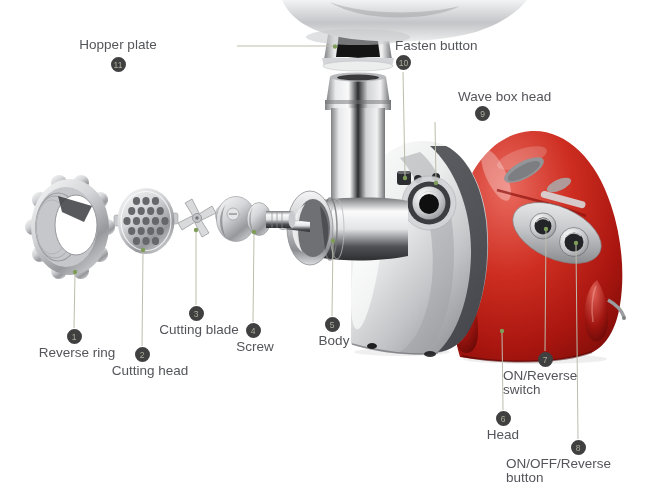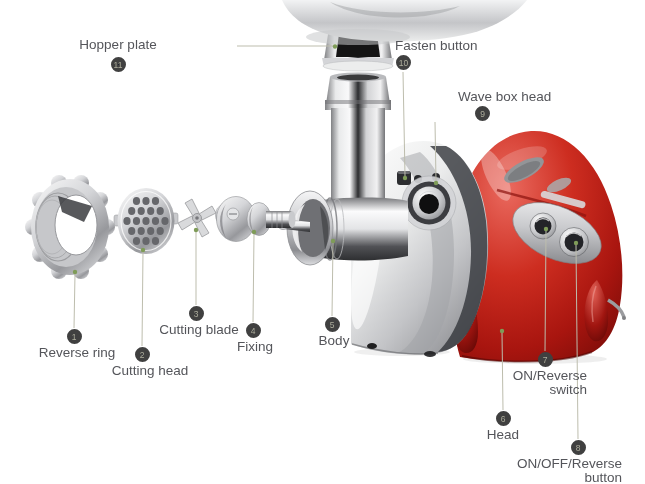--- a/index.html
+++ b/index.html
@@ -11,21 +11,21 @@
   .label{position:absolute;display:flex;color:#54555a;font-size:13.5px;line-height:14px;}
   .col{flex-direction:column;align-items:center;gap:2px;}
   .colL{flex-direction:column;align-items:flex-start;gap:2px;}
   .row{flex-direction:column;align-items:center;gap:5px;justify-content:flex-end;}
   .badge{
     flex:0 0 auto;width:15px;height:15px;box-sizing:border-box;background:#0f172a;
     border:7px solid #404040;border-radius:50%;color:#adad9c;font-size:8.5px;
     display:flex;align-items:center;justify-content:center;
   }
   .txt{white-space:nowrap;}
-  .wrap{white-space:normal;text-align:right;}
+  .wrap{white-space:normal;text-align:left;}
   
   .lbl-hopper   {top:38px;left:0;width:236px;}
   .lbl-fasten   {top:39px;left:395px;}
   .lbl-fasten .badge{margin-left:1px;}
   .lbl-wave     {top:90px;left:410px;margin-left:48px;}
   .lbl-wave .badge{margin-left:17px;}
   .lbl-fixing   {top:329px;left:37px;width:80px;}
   .lbl-fixing .badge{position:relative;left:-3px;}
   .lbl-cutplate {top:347px;left:110px;width:80px;}
   .lbl-cutplate .badge{position:relative;left:-8px;}
@@ -343,21 +343,21 @@
     <span class="txt">Cutting head</span>
   </div>
 
   <div class="label col lbl-cutblade">
     <span class="badge">3</span>
     <span class="txt">Cutting blade</span>
   </div>
 
   <div class="label col lbl-screw">
     <span class="badge">4</span>
-    <span class="txt">Fixing</span>
+    <span class="txt">Screw</span>
   </div>
 
   <div class="label col lbl-head">
     <span class="badge">5</span>
     <span class="txt">Body</span>
   </div>
 
   <div class="label col lbl-body">
     <span class="badge">6</span>
     <span class="txt">Head</span>

